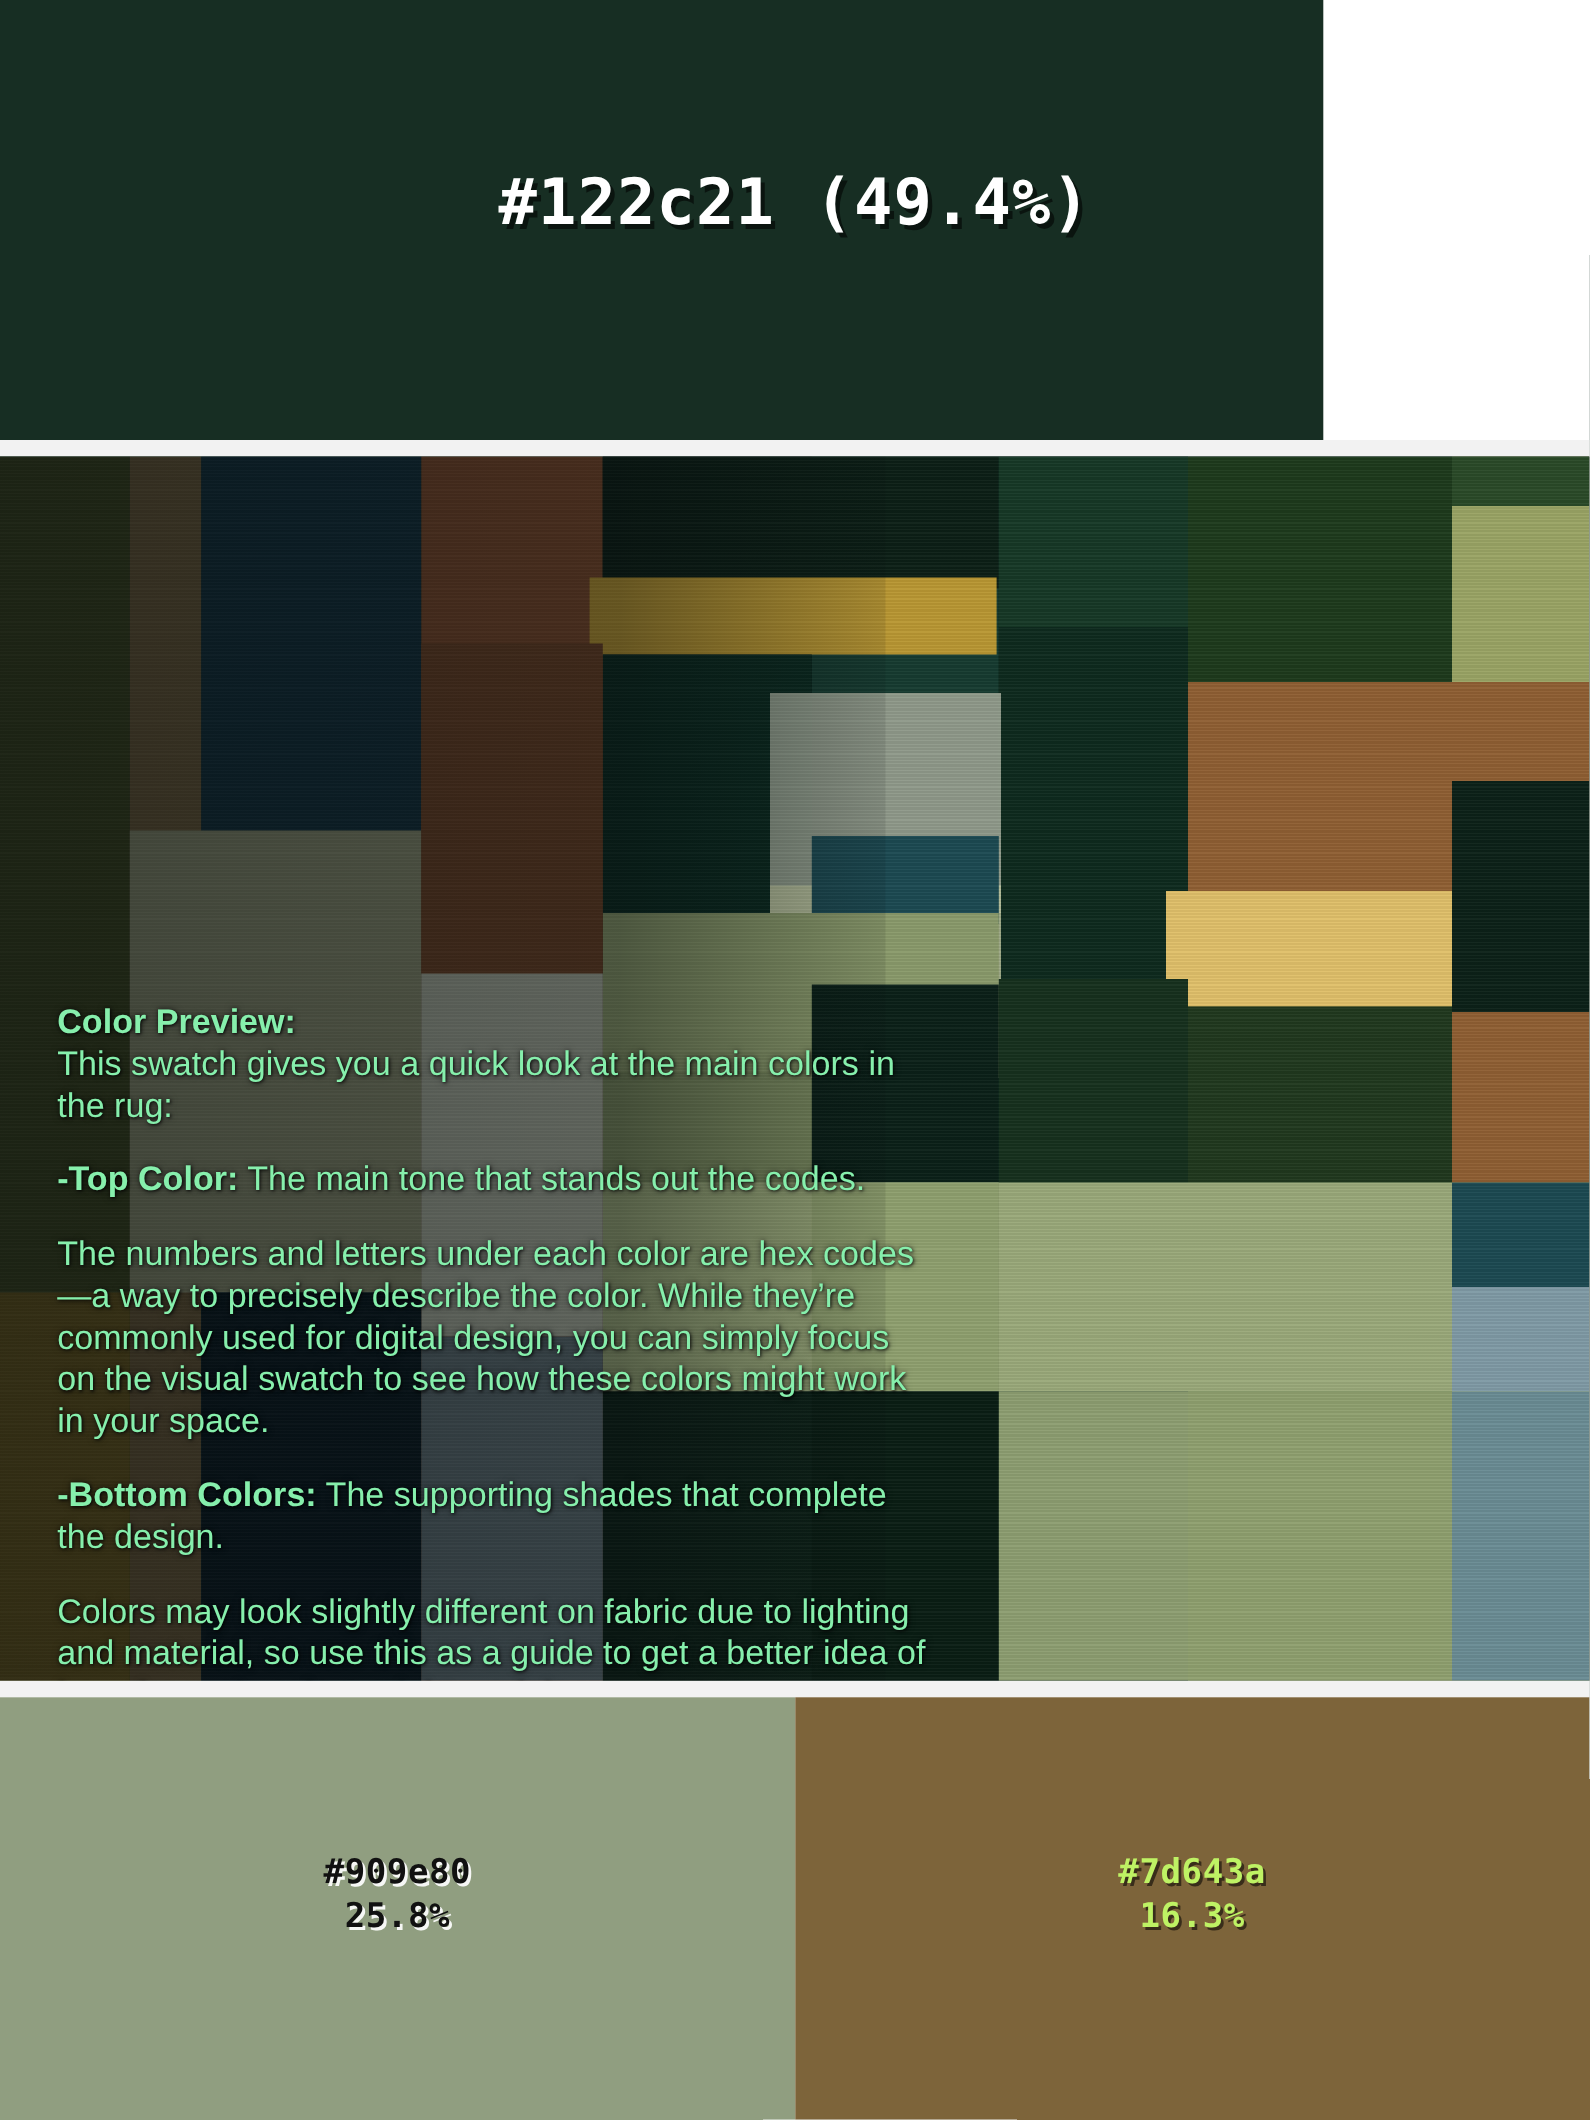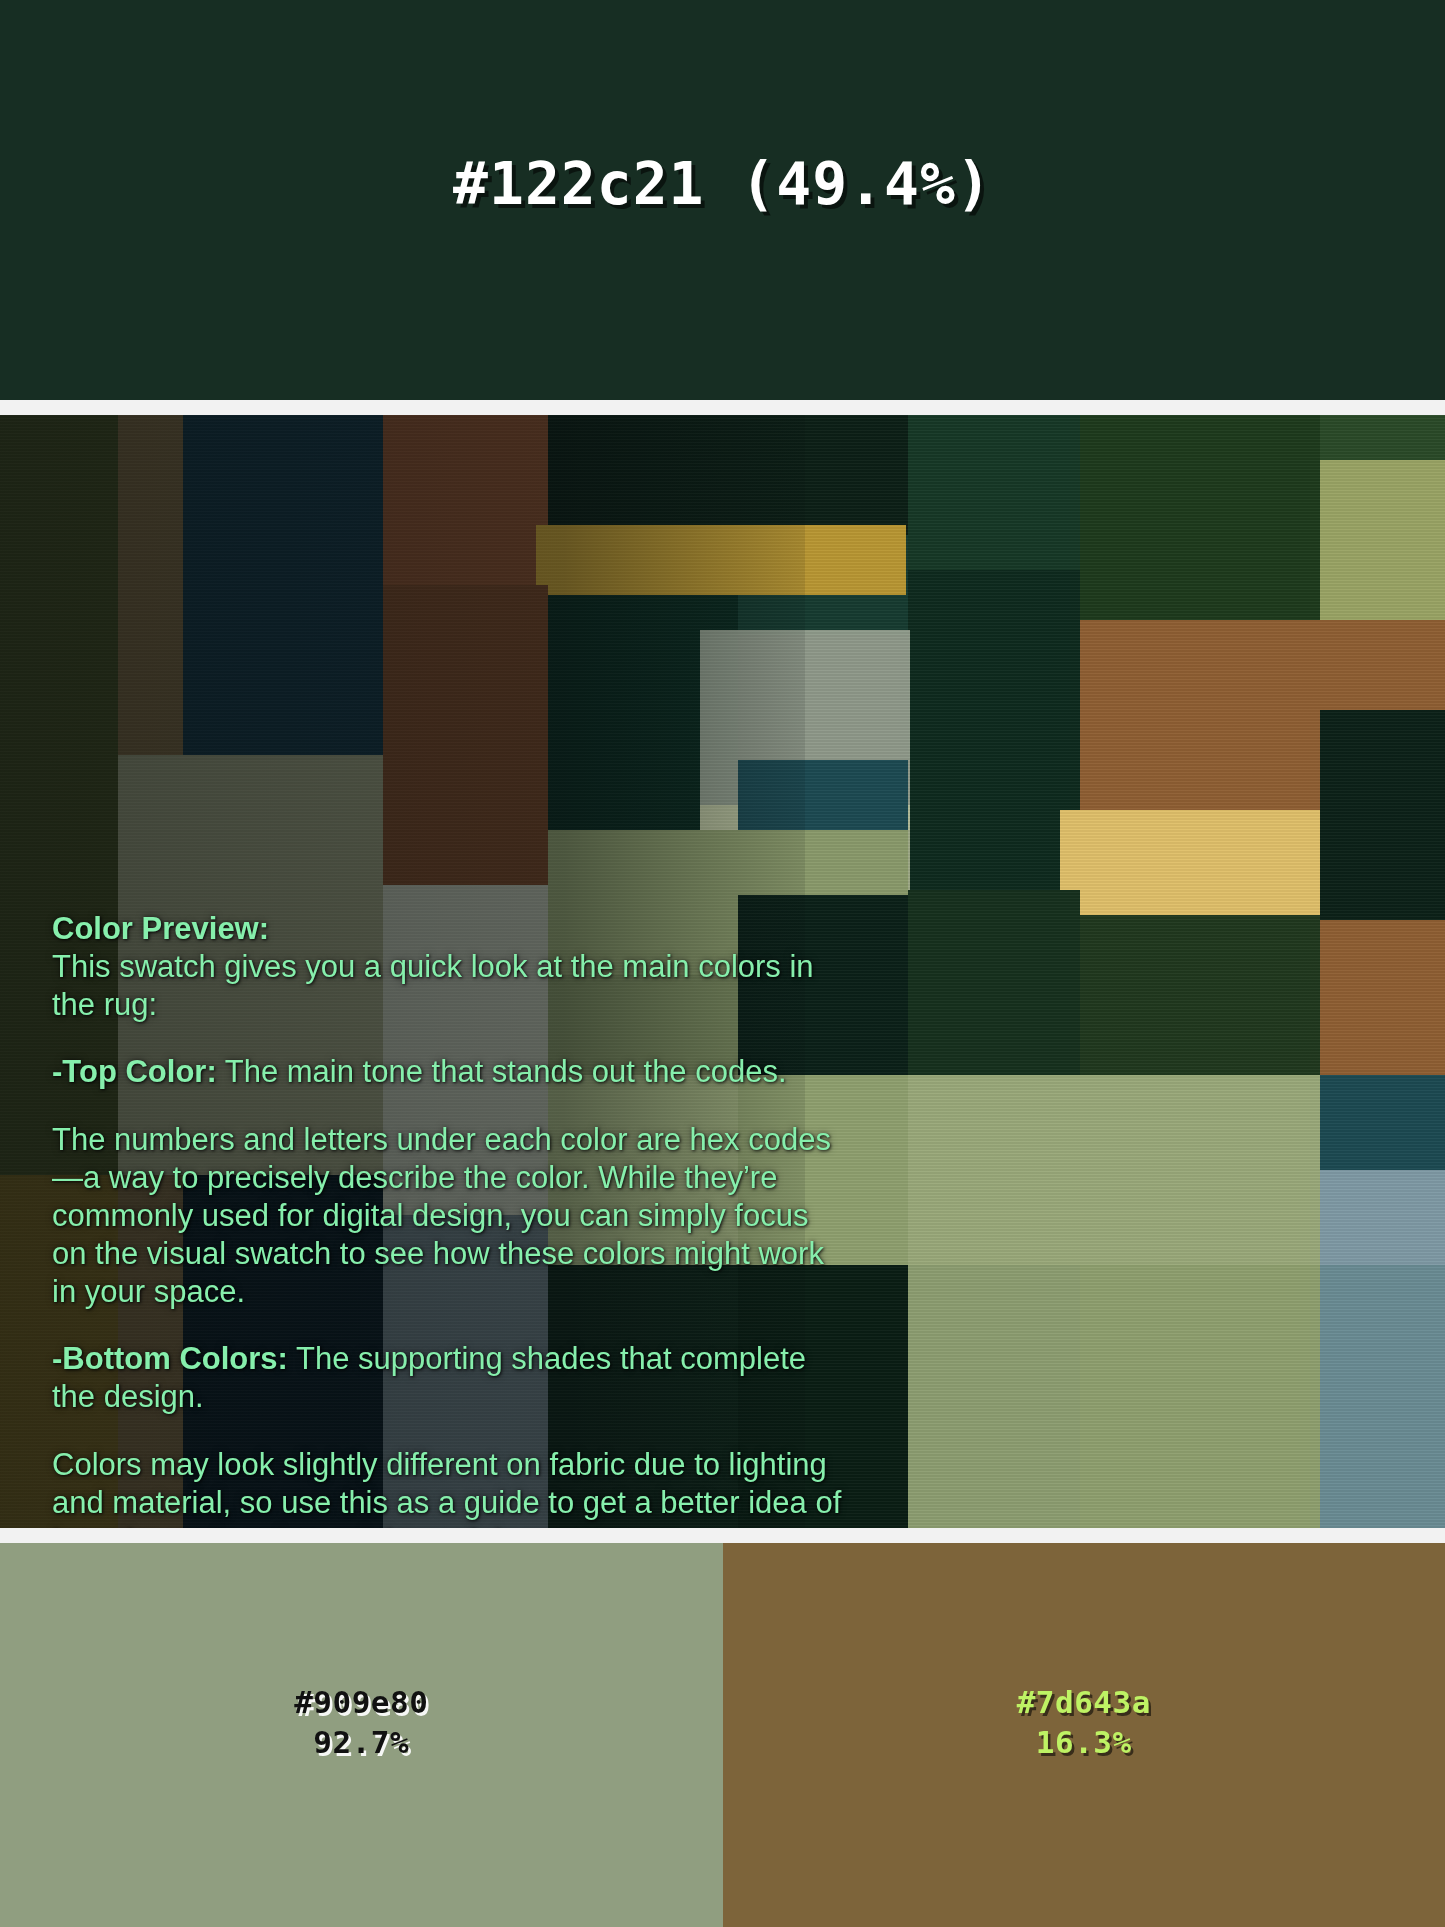--- a/index.html
+++ b/index.html
@@ -16,21 +16,21 @@
     position:relative;
     width:1445px;
     height:1927px;
     background:#ffffff;
   }
 
   
   .header {
     position:absolute;
     left:0; top:0;
-    width:1445px;
+    width:1203px;
     height:400px;
     background:#172e23;
   }
   .header-title {
     position:absolute;
     left:0;
     top:150px;
     width:1445px;
     text-align:center;
     font-family:"DejaVu Sans Mono", monospace;
@@ -235,21 +235,21 @@
       </p>
       <p>Colors may look slightly different on fabric due to lighting and material, so use this as a guide to get a better idea of how the rug's colors might work in your space.</p>
     </div>
   </div>
 
   <div class="footer-gap"></div>
 
   <div class="swatches">
     <div class="swatch" style="background:#909e80;">
       <div class="swatch-label lbl-dark">#909e80
-92.7%</div>
+25.8%</div>
     </div>
     <div class="swatch" style="background:#7d643a;">
       <div class="swatch-label lbl-light">#7d643a
 16.3%</div>
     </div>
   </div>
 
 </div>
 
 </body></html>

